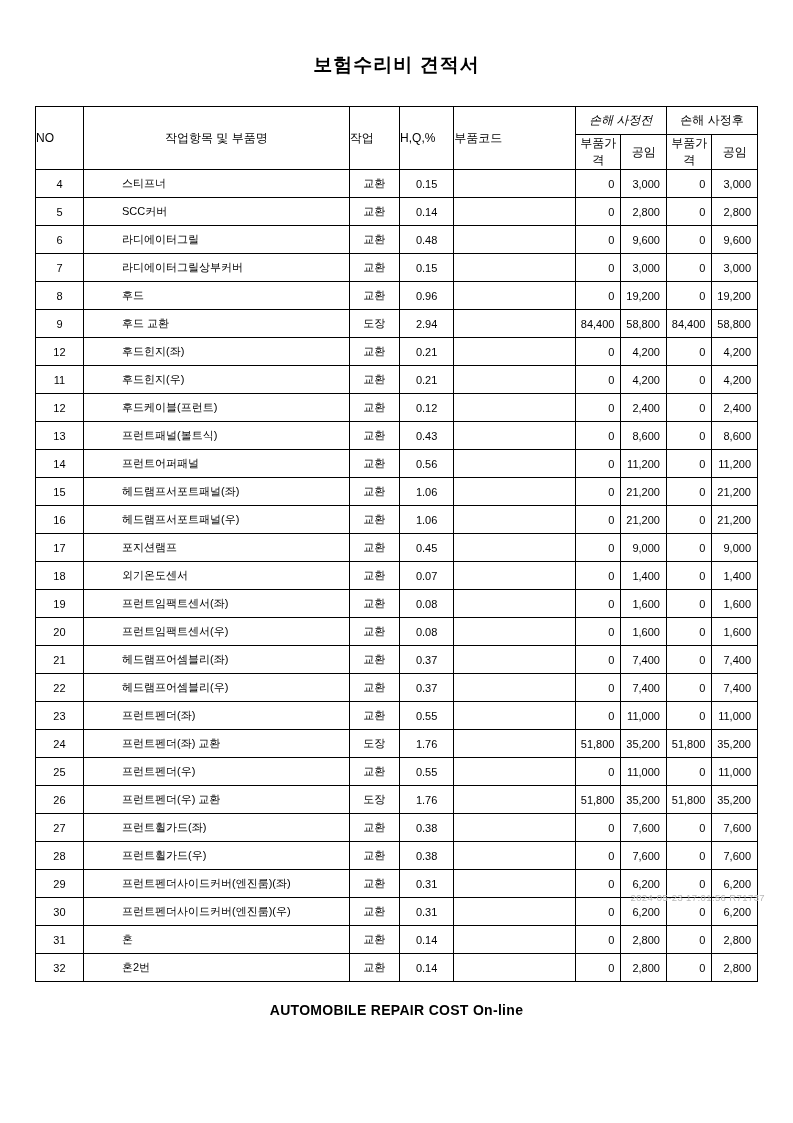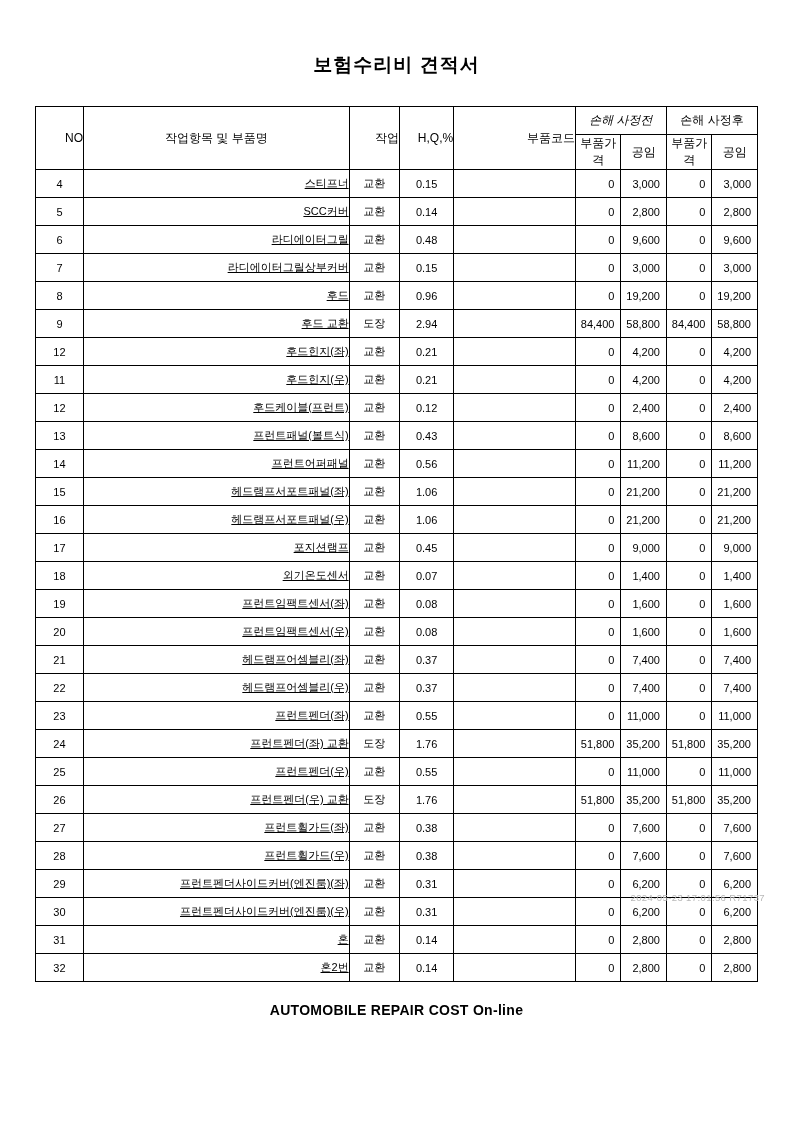--- a/index.html
+++ b/index.html
@@ -38,32 +38,32 @@
   }
   table.main th, table.main td {
     border: 1px solid #000000;
     font-size: 11px;
     font-weight: normal;
     padding: 0;
     height: 27px;
     vertical-align: middle;
   }
   table.main thead th {
-    text-align: right;
+    text-align: left;
     font-size: 12px;
   }
   .col-no      { width: 38px;  text-align: center; }
   .col-name    { width: 215px; text-align: left; padding-left: 38px !important; }
   .col-work    { width: 40px;  text-align: center; }
   .col-hq      { width: 43px;  text-align: center; }
   .col-code    { width: 98px;  text-align: center; }
   .col-money   { width: 73px;  text-align: right; padding-right: 6px !important; }
   td.num { text-align: right; padding-right: 6px; }
   td.ctr { text-align: center; }
-  td.nm  { text-align: right; padding-left: 38px; text-decoration: underline; }
+  td.nm  { text-align: left; padding-left: 38px; }
 
   .notice {
     margin: 22px 35px 0 35px;
     border: 1px solid #000000;
     height: 48px;
     display: flex;
     align-items: center;
     padding-left: 14px;
     font-size: 11.5px;
     box-sizing: border-box;

